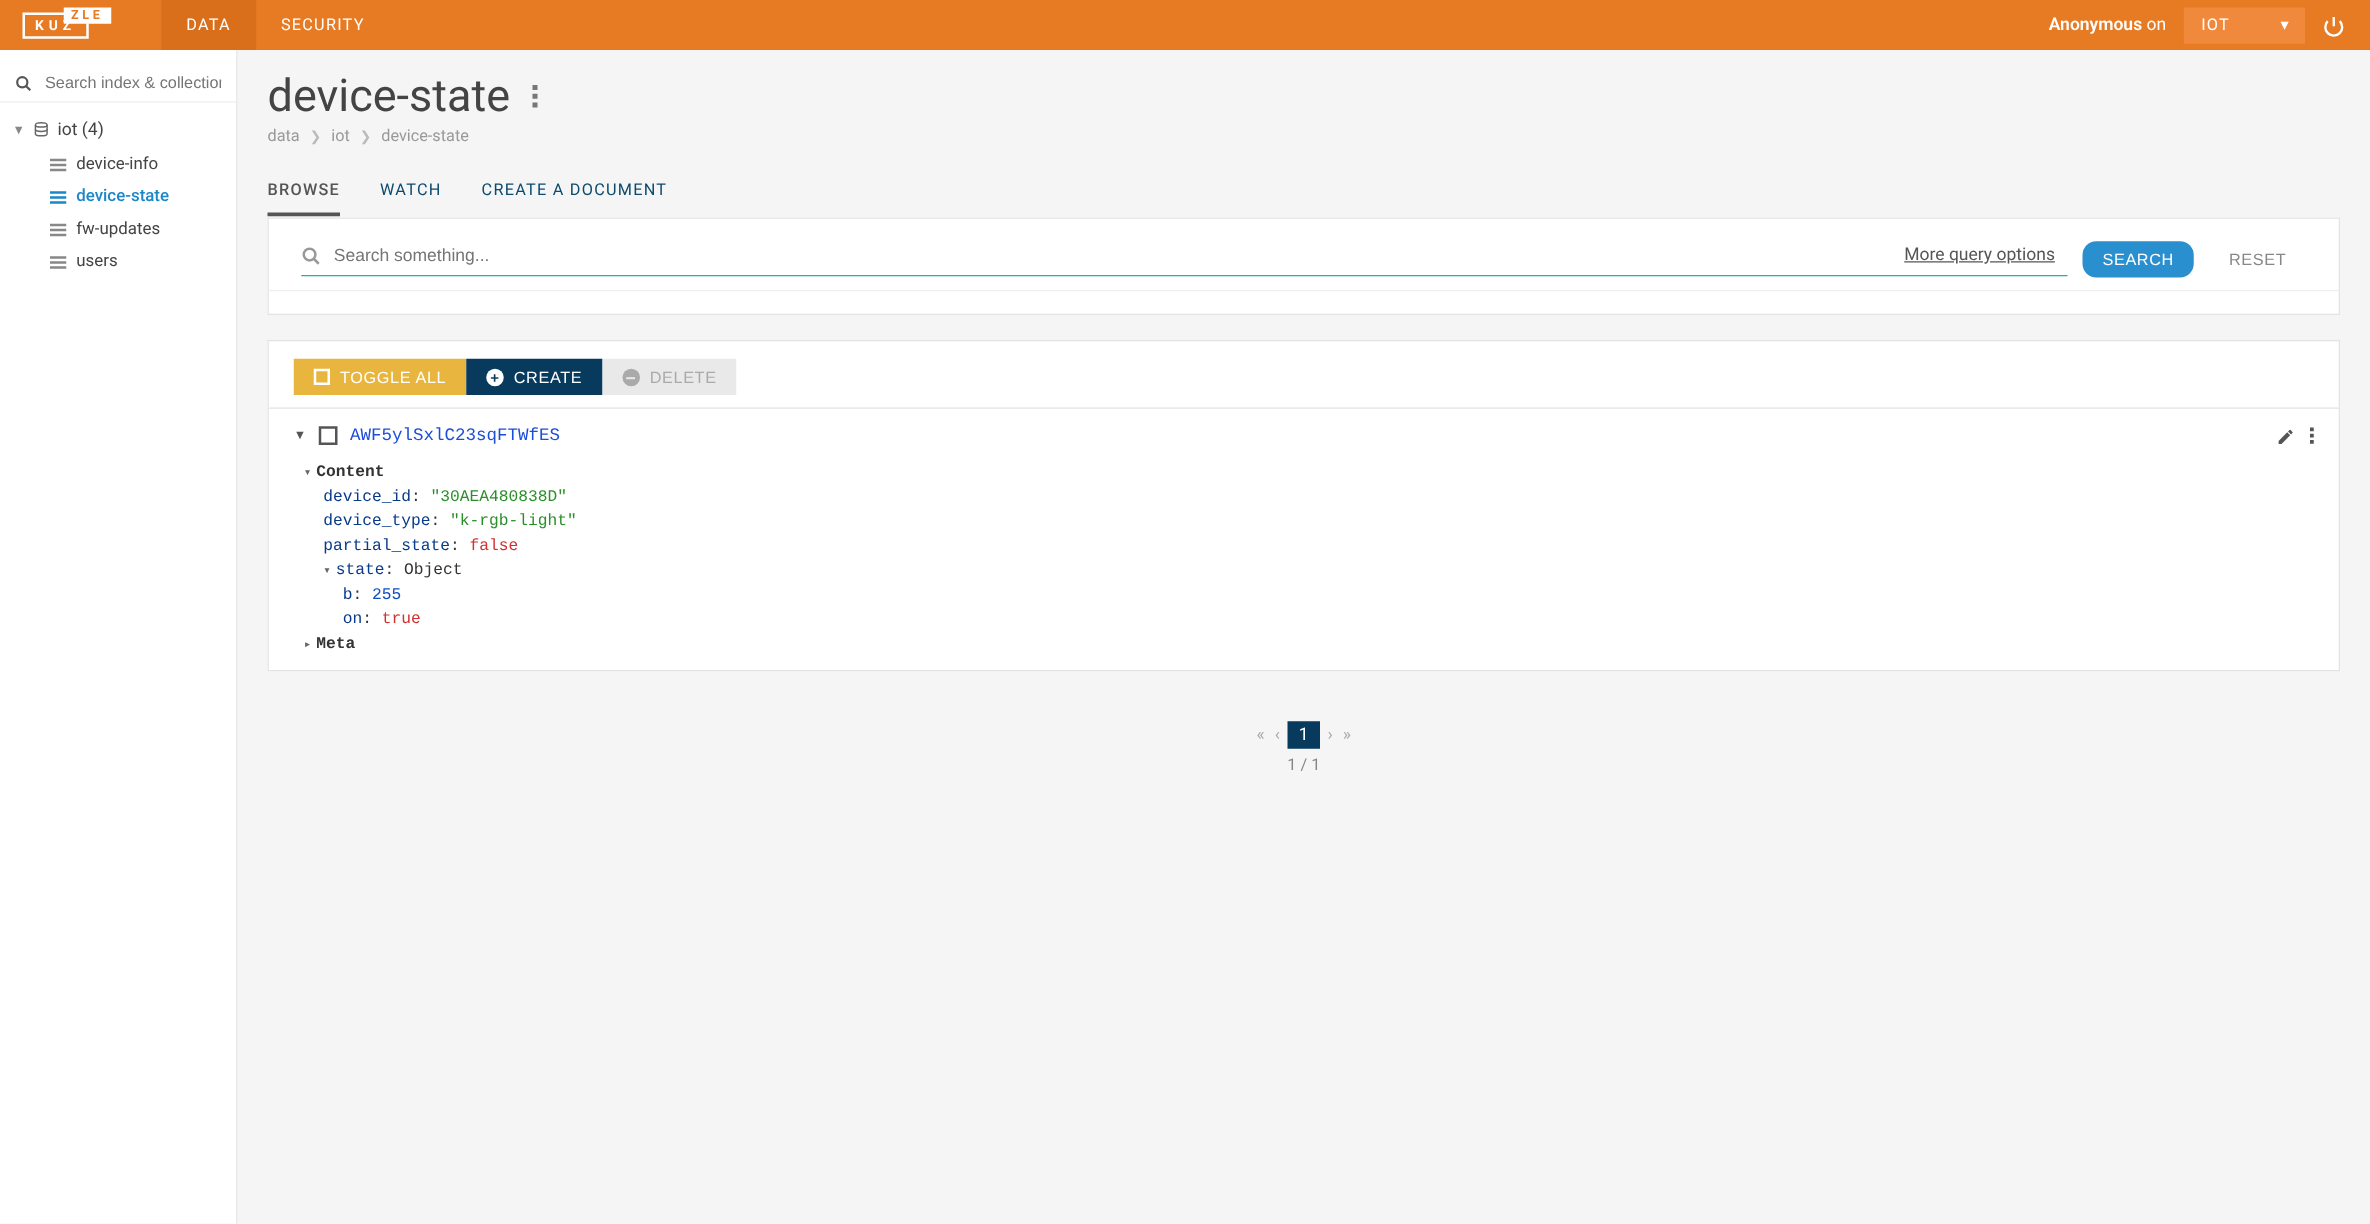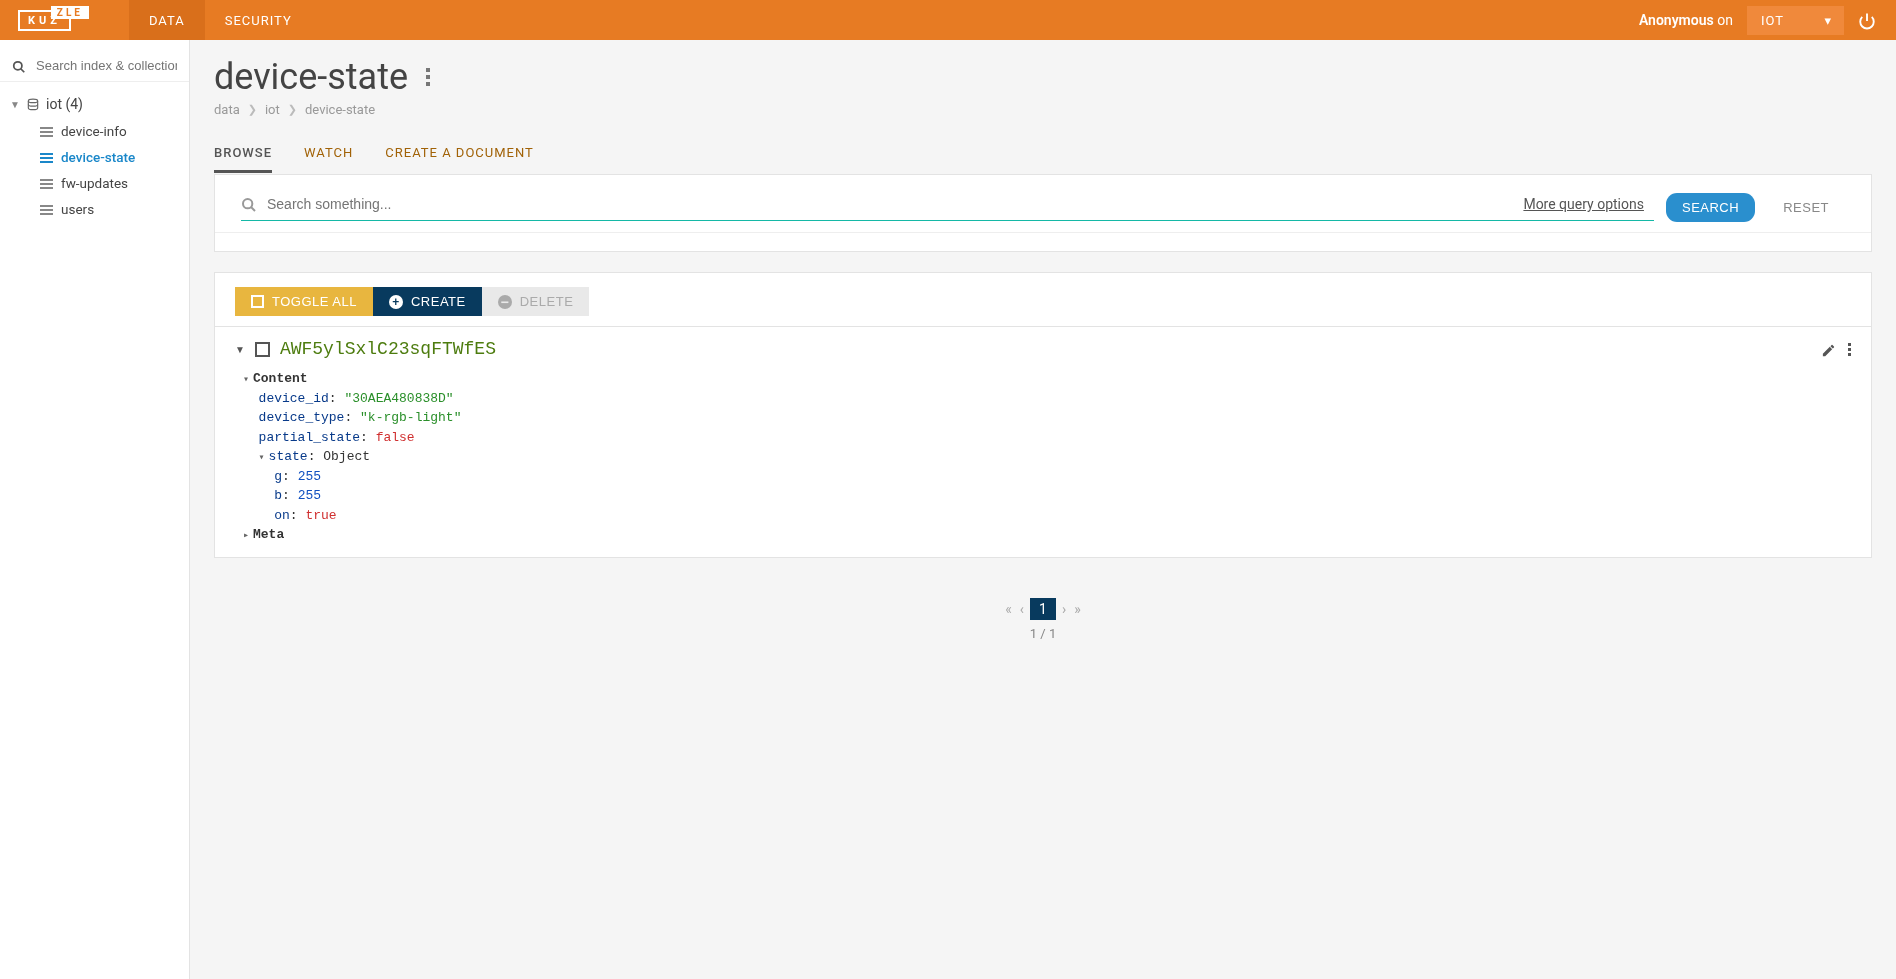--- a/index.html
+++ b/index.html
@@ -30,42 +30,42 @@
 .list-icon span { height: 2px; background: #888; }
 .tree-coll.active .list-icon span { background: #1a87c9; }
 .list-icon::before { content: ""; }
 .main { flex: 1; padding: 10px 24px 20px 24px; }
 .page-title { font-size: 36px; color: #444; font-weight: 400; display: flex; align-items: center; gap: 14px; margin-top: 6px; }
 .title-kebab { display: flex; flex-direction: column; gap: 3px; cursor: pointer; padding: 4px; }
 .title-kebab span { width: 4px; height: 4px; background: #777; }
 .breadcrumb { color: #999; font-size: 13px; margin-top: 4px; display: flex; gap: 8px; align-items: center; }
 .bc-sep { color: #bbb; font-size: 11px; }
 .content-tabs { display: flex; gap: 32px; margin-top: 28px; border-bottom: 1px solid transparent; }
-.content-tab { font-size: 13px; letter-spacing: 1px; color: #a16207; padding-bottom: 10px; cursor: pointer; }
+.content-tab { font-size: 13px; letter-spacing: 1px; color: #0c4a6e; padding-bottom: 10px; cursor: pointer; }
 .content-tab.active { color: #555; border-bottom: 3px solid #555; font-weight: 500; }
 .panel { background: white; border: 1px solid #e3e3e3; margin-top: 0; }
 .search-row { display: flex; align-items: center; padding: 18px 26px 10px 26px; gap: 12px; border-bottom: 1px solid #eee; }
 .search-row input { border: none; outline: none; font-size: 14px; flex: 1; }
 .more-query { color: #555; font-size: 14px; text-decoration: underline; cursor: pointer; margin-right: 10px; }
 .btn { border: none; padding: 7px 16px; font-size: 13px; letter-spacing: 0.5px; cursor: pointer; }
 .btn-search { background: #2a8fce; color: white; border-radius: 11px; }
 .btn-reset { background: none; color: #888; }
 .search-row-wrap { border-bottom: 1px solid #14b8a6; display: flex; align-items: center; flex: 1; padding-bottom: 6px; }
 .toolbar { display: flex; padding: 14px 20px 10px 20px; background: white; border: 1px solid #e3e3e3; border-bottom: none; margin-top: 20px; }
 .btn-toggle { background: #e8b63f; color: white; display: flex; align-items: center; gap: 8px; }
 .btn-create { background: #083a5e; color: white; display: flex; align-items: center; gap: 8px; }
 .btn-delete { background: #e9e9e9; color: #aaa; display: flex; align-items: center; gap: 8px; cursor: not-allowed; }
 .icon-sq { width: 13px; height: 13px; border: 2px solid white; }
 .icon-plus-c { width: 14px; height: 14px; border-radius: 50%; background: white; color: #083a5e; display: flex; align-items: center; justify-content: center; font-weight: bold; font-size: 12px; }
 .icon-minus-c { width: 14px; height: 14px; border-radius: 50%; background: #aaa; color: #e9e9e9; display: flex; align-items: center; justify-content: center; font-weight: bold; font-size: 14px; line-height: 1; }
 .doc-card { border: 1px solid #e3e3e3; background: white; padding: 12px 20px; }
 .doc-head { display: flex; align-items: center; gap: 10px; }
 .doc-caret { font-size: 10px; color: #555; cursor: pointer; }
 .doc-check { width: 15px; height: 15px; border: 2px solid #555; cursor: pointer; }
-.doc-id { font-family: "Courier New", monospace; font-size: 18px; color: #4d7c0f; }
+.doc-id { font-family: "Courier New", monospace; font-size: 14px; color: #1d4ed8; }
 .doc-actions { margin-left: auto; display: flex; gap: 12px; align-items: center; }
 .pencil-icon, .doc-kebab { cursor: pointer; color: #555; }
 .json-view { font-family: "Courier New", monospace; font-size: 13px; margin-top: 10px; line-height: 1.5; padding-left: 8px; }
 .jv-row { white-space: pre; }
 .jv-arrow { color: #666; display: inline-block; width: 10px; font-size: 10px; }
 .jv-k { color: #083a8a; }
 .jv-s { color: #2a8f2a; }
 .jv-b { color: #d03030; }
 .jv-n { color: #1050c0; }
 .jv-sect { color: #333; font-weight: bold; }
@@ -234,21 +234,20 @@
               <span style="width:3px;height:3px;background:#555;"></span>
           </span>
         </div>
       </div>
       <div class="json-view">
         <div class="jv-row"><span class="jv-arrow">▾</span><span class="jv-sect">Content</span></div>
         <div class="jv-row">  <span class="jv-k">device_id</span>: <span class="jv-s">"30AEA480838D"</span></div>
         <div class="jv-row">  <span class="jv-k">device_type</span>: <span class="jv-s">"k-rgb-light"</span></div>
         <div class="jv-row">  <span class="jv-k">partial_state</span>: <span class="jv-b">false</span></div>
         <div class="jv-row">  <span class="jv-arrow">▾</span><span class="jv-k">state</span>: <span>Object</span></div>
-        <div class="jv-row">    <span class="jv-k">g</span>: <span class="jv-n">255</span></div>
         <div class="jv-row">    <span class="jv-k">b</span>: <span class="jv-n">255</span></div>
         <div class="jv-row">    <span class="jv-k">on</span>: <span class="jv-b">true</span></div>
         <div class="jv-row"><span class="jv-arrow">▸</span><span class="jv-sect">Meta</span></div>
       </div>
     </div>
 
     <div class="pager">
       <div class="pager-nav">
         <span class="pager-btn">«</span>
         <span class="pager-btn">‹</span>

